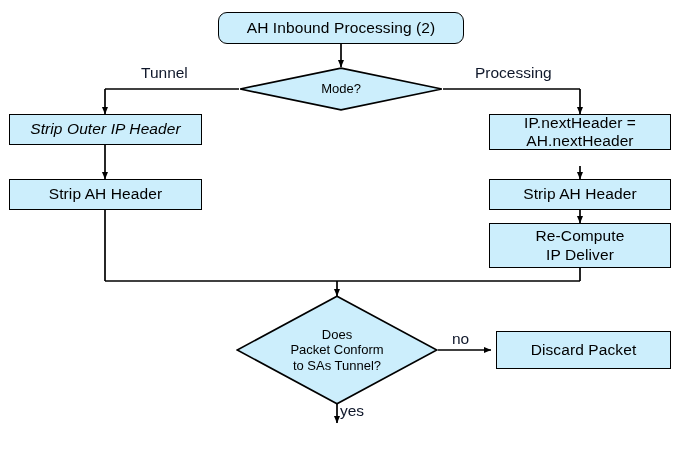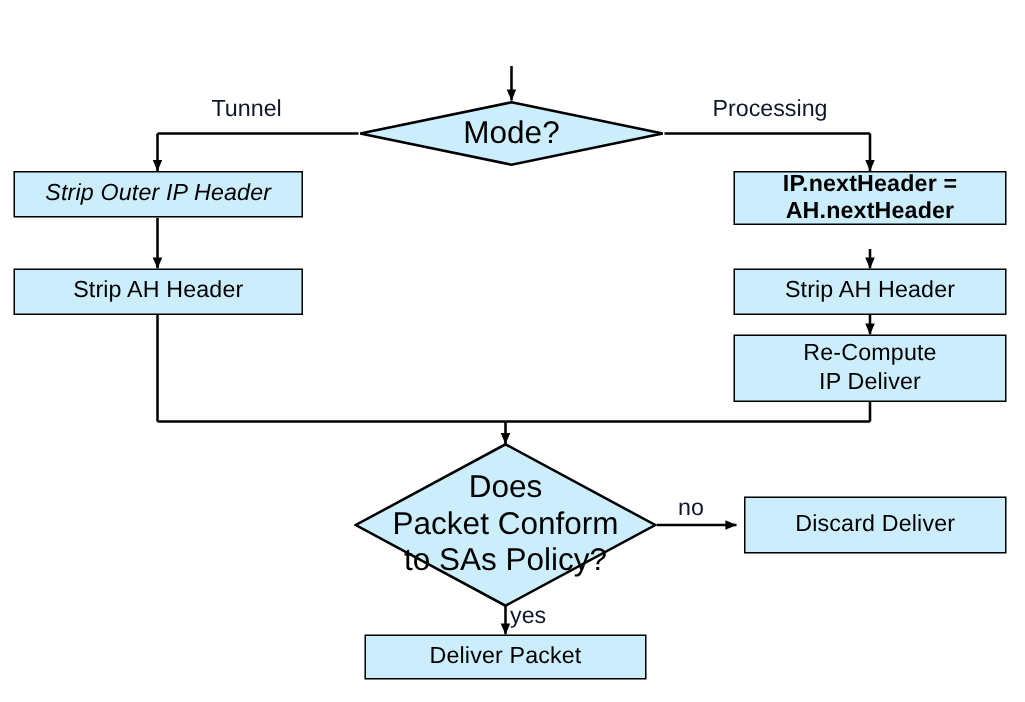--- a/index.html
+++ b/index.html
@@ -54,21 +54,21 @@
   .diamond-label {
     position: absolute;
     left: 0;
     top: 0;
     width: 100%;
     height: 100%;
     display: flex;
     align-items: center;
     justify-content: center;
     text-align: center;
-    font-size: 21px;
+    font-size: 13px;
     line-height: 1.18;
     color: #000000;
     white-space: pre-line;
     pointer-events: none;
   }
   .edge-label {
     position: absolute;
     font-size: 15.5px;
     color: #0f172a;
     z-index: 4;
@@ -106,52 +106,52 @@
       <line x1="580" y1="281" x2="337" y2="281"></line>
 
       <line x1="337" y1="281" x2="337" y2="296" marker-end="url(#arrow)"></line>
 
       <line x1="438" y1="350" x2="491" y2="350" marker-end="url(#arrow)"></line>
 
       <line x1="337" y1="404" x2="337" y2="423" marker-end="url(#arrow)"></line>
     </g>
   </svg>
 
+  <div class="node rounded" style="left:218px; top:12px; width:246px; height:32px;">AH Inbound Processing (2)</div>
 
   <div class="diamond-wrap" style="left:239px; top:67px; width:204px; height:44px;">
     <svg width="204" height="44" viewBox="0 0 204 44" xmlns="http://www.w3.org/2000/svg">
       <polygon points="102,1.2 202.8,22 102,42.8 1.2,22" fill="#cceefc" stroke="#000000" stroke-width="1.7"></polygon>
     </svg>
     <div class="diamond-label">Mode?</div>
   </div>
 
   <div class="node" style="left:9px; top:114px; width:193px; height:31px;font-style:italic;">Strip Outer IP Header</div>
 
   <div class="node" style="left:9px; top:179px; width:193px; height:31px;">Strip AH Header</div>
 
-  <div class="node" style="left:489px; top:114px; width:182px; height:36px;font-weight:bold;">IP.nextHeader =
+  <div class="node" style="left:489px; top:114px; width:182px; height:36px;">IP.nextHeader =
 AH.nextHeader</div>
 
   <div class="node" style="left:489px; top:179px; width:182px; height:31px;">Strip AH Header</div>
 
   <div class="node" style="left:489px; top:223px; width:182px; height:45px;">Re-Compute
 IP Deliver</div>
 
   <div class="diamond-wrap" style="left:236px; top:295px; width:202px; height:110px;">
     <svg width="202" height="110" viewBox="0 0 202 110" xmlns="http://www.w3.org/2000/svg">
       <polygon points="101,1.2 200.8,55 101,108.8 1.2,55" fill="#cceefc" stroke="#000000" stroke-width="1.7"></polygon>
     </svg>
     <div class="diamond-label">Does
 Packet Conform
-to SAs Policy?</div>
+to SAs Tunnel?</div>
   </div>
 
-  <div class="node" style="left:496px; top:331px; width:175px; height:38px;">Discard Deliver</div>
+  <div class="node" style="left:496px; top:331px; width:175px; height:38px;">Discard Packet</div>
 
-  <div class="node" style="left:243px; top:423px; width:188px; height:30px;">Deliver Packet</div>
 
   <div class="edge-label" style="left:141px; top:64px;">Tunnel</div>
 
   <div class="edge-label" style="left:475px; top:64px;">Processing</div>
 
   <div class="edge-label" style="left:452px; top:330px;">no</div>
 
   <div class="edge-label" style="left:340px; top:402px;">yes</div>
 
 </div>

